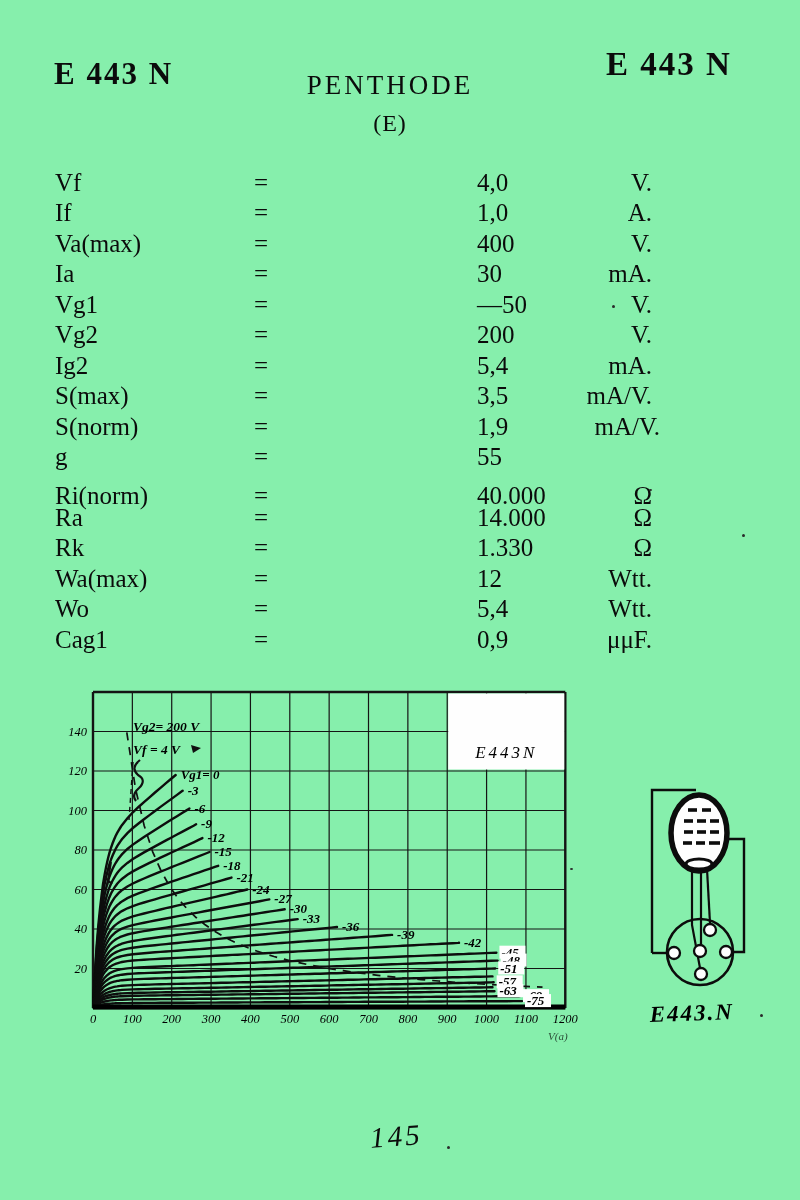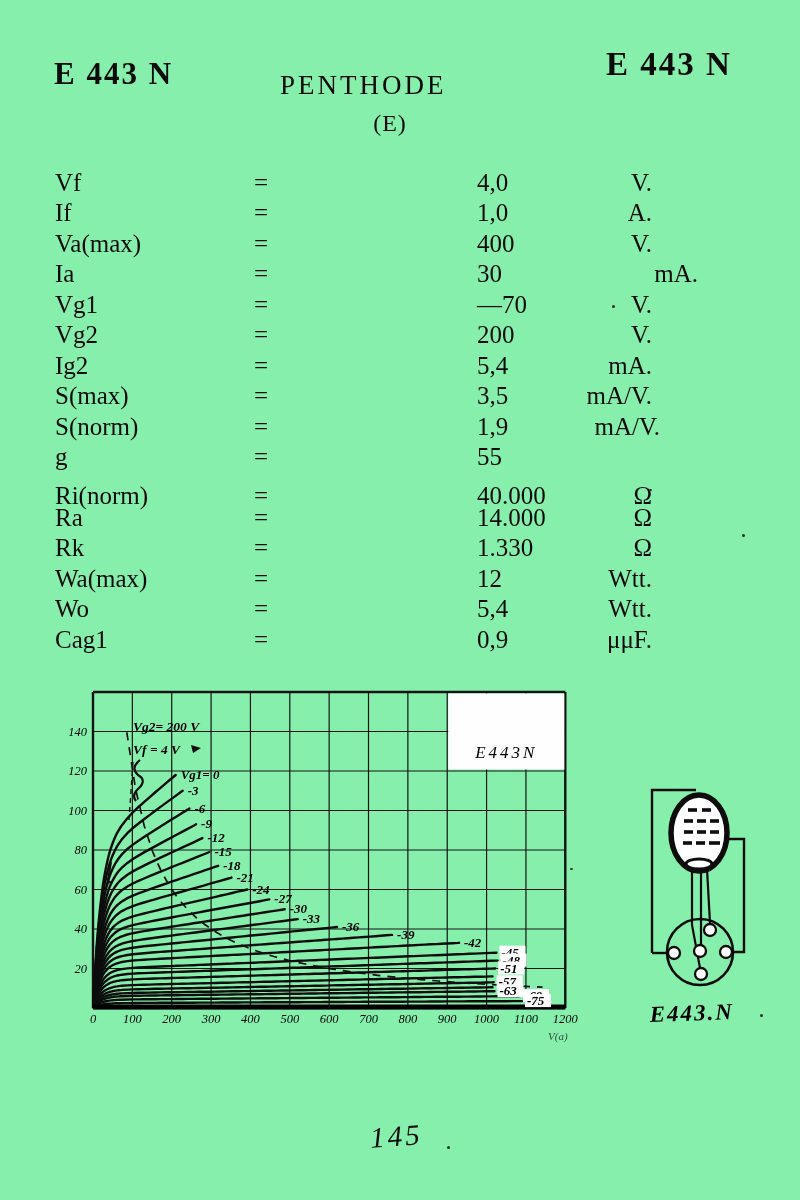--- a/index.html
+++ b/index.html
@@ -3,21 +3,21 @@
 <meta charset="utf-8">
 <style>
   html,body{margin:0;padding:0;background:#e8e8e8;}
   .page{
     position:relative;width:800px;height:1200px;margin:0 auto;
     background:#86efac;color:#0b0b0b;overflow:hidden;
     font-family:"Liberation Serif","DejaVu Serif",serif;
   }
   .abs{position:absolute;}
   .title-left{left:54px;top:56px;font-size:31px;font-weight:bold;letter-spacing:2px;}
-  .title-center{left:280px;top:70px;width:220px;text-align:left;font-size:27px;letter-spacing:3px;}
+  .title-center{left:280px;top:70px;width:220px;text-align:center;font-size:27px;letter-spacing:3px;}
   .title-sub{left:280px;top:110px;width:220px;text-align:center;font-size:24px;letter-spacing:1px;}
   .title-right{left:606px;top:46px;font-size:33px;font-weight:bold;letter-spacing:2px;}
   .spec-row{position:absolute;left:0;width:704px;height:30px;font-size:25px;line-height:30px;}
   .spec-label{position:absolute;left:55px;}
   .spec-eq{position:absolute;left:254px;}
   .spec-val{position:absolute;left:477px;}
   .spec-unit{position:absolute;right:52px;text-align:right;}
   .page-number{left:370px;top:1120px;font-size:29px;font-style:italic;transform:rotate(-4deg);letter-spacing:3px;}
   .speck{position:absolute;background:#2a2a2a;border-radius:50%;}
   svg text{font-family:"Liberation Serif","DejaVu Serif",serif;}
@@ -44,30 +44,30 @@
         <span class="spec-eq">=</span>
         <span class="spec-val">1,0</span>
         <span class="spec-unit">A.</span>
       </div>
       <div class="spec-row" style="top: 228.9px;">
         <span class="spec-label">Va(max)</span>
         <span class="spec-eq">=</span>
         <span class="spec-val">400</span>
         <span class="spec-unit">V.</span>
       </div>
-      <div class="spec-row" style="top: 259.35px; padding-left: 46px;">
+      <div class="spec-row" style="top: 259.35px;">
         <span class="spec-label">Ia</span>
         <span class="spec-eq">=</span>
         <span class="spec-val">30</span>
         <span class="spec-unit">mA.</span>
       </div>
       <div class="spec-row" style="top: 289.8px;">
         <span class="spec-label">Vg1</span>
         <span class="spec-eq">=</span>
-        <span class="spec-val">—70</span>
+        <span class="spec-val">—50</span>
         <span class="spec-unit">V.</span>
       </div>
       <div class="spec-row" style="top: 320.25px;">
         <span class="spec-label">Vg2</span>
         <span class="spec-eq">=</span>
         <span class="spec-val">200</span>
         <span class="spec-unit">V.</span>
       </div>
       <div class="spec-row" style="top: 350.7px;">
         <span class="spec-label">Ig2</span>

